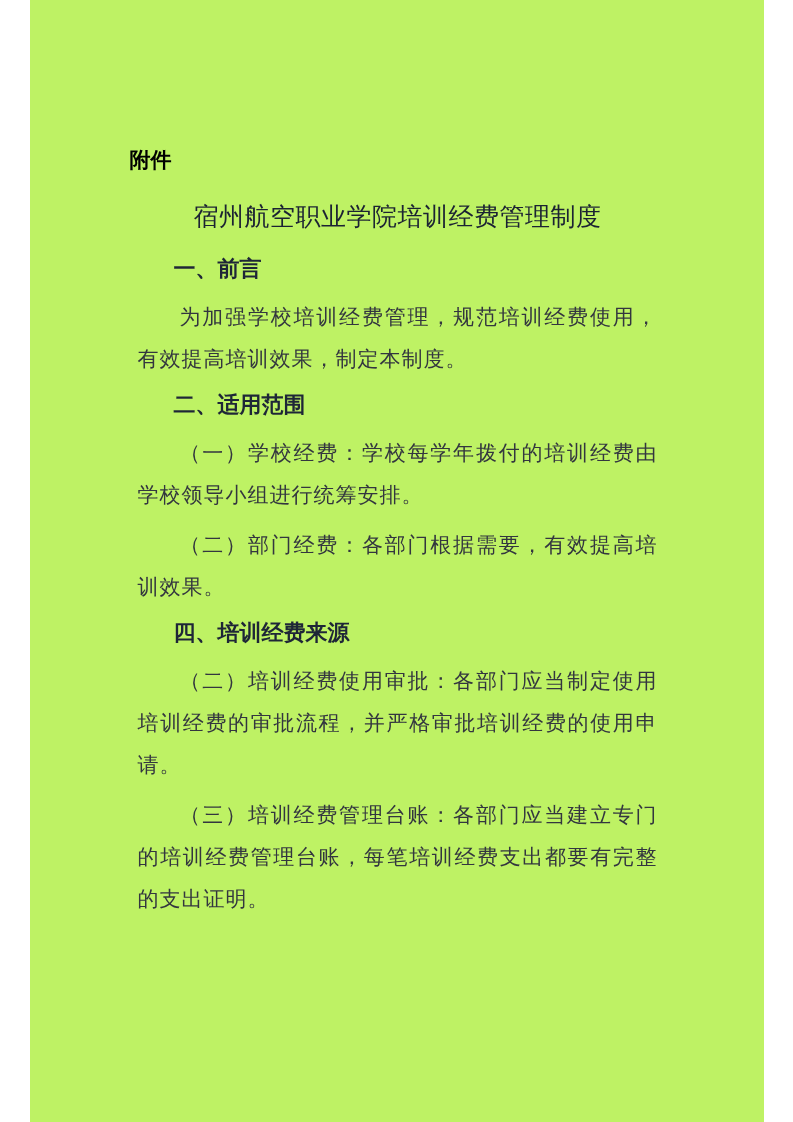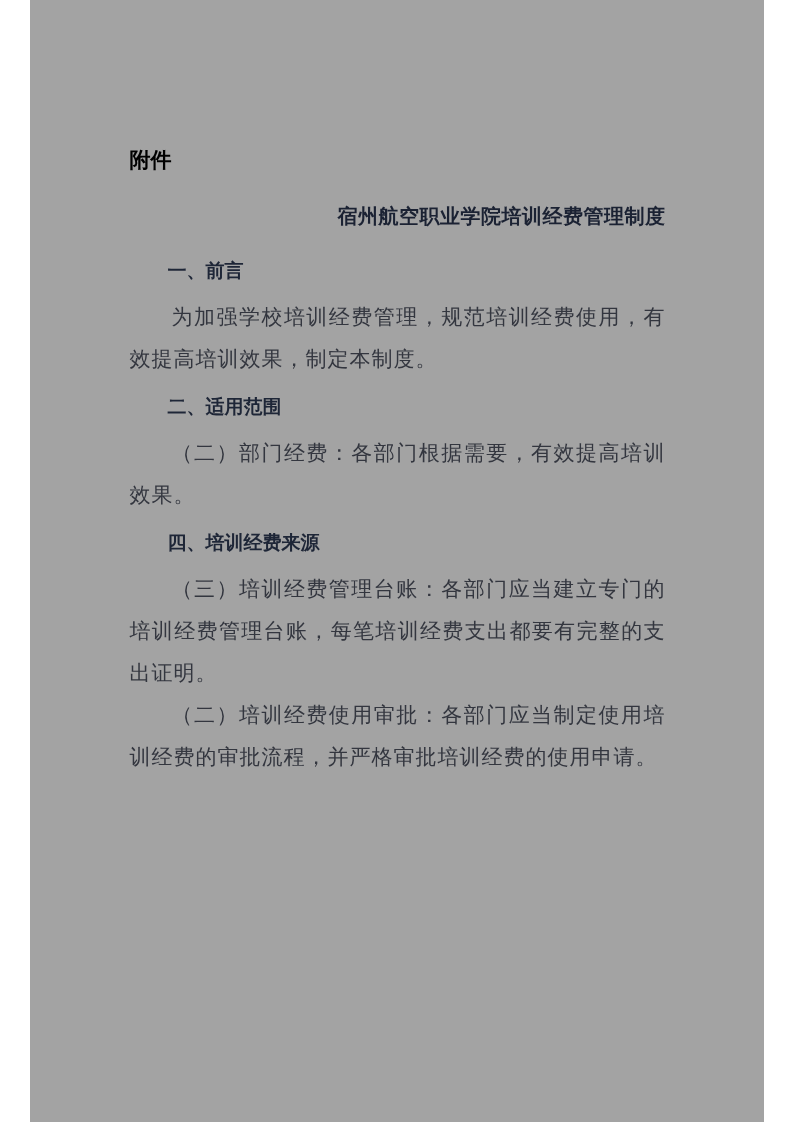--- a/index.html
+++ b/index.html
@@ -5,59 +5,59 @@
   html, body {
     margin: 0;
     padding: 0;
     background: #ffffff;
   }
   .page {
     position: relative;
     width: 734px;
     height: 1122px;
     margin: 0 auto;
-    background: #a3a3a3;
+    background: #bef264;
     overflow: hidden;
     box-sizing: border-box;
     padding: 146px 98px 0 100px;
   }
   .attachment-label {
     font-family: "Liberation Sans", "DejaVu Sans", sans-serif;
     font-weight: 700;
     font-size: 21px;
     line-height: 28px;
     color: #000000;
     margin: 0 0 26px 0;
   }
   .doc-title {
     font-family: "Liberation Sans", "DejaVu Sans", sans-serif;
-    font-weight: 700;
-    font-size: 20px;
+    font-weight: 400;
+    font-size: 25px;
     line-height: 32px;
-    text-align: right;
+    text-align: center;
     color: #1b2233;
     margin: 0 0 24px 0;
     letter-spacing: 0.5px;
   }
   .section-heading {
-    font-family: Liberation Sans, sans-serif;
+    font-family: Liberation Mono, monospace;
     font-weight: 700;
-    font-size: 19px;
+    font-size: 22px;
     line-height: 30px;
     color: #1e2637;
     margin: 12px 0 10px 0;
     text-indent: 2em;
   }
   .body-paragraph {
     font-family: "Liberation Serif", "DejaVu Serif", serif;
     font-weight: 400;
     font-size: 21px;
     line-height: 42px;
     color: #33363f;
-    margin: 0;
+    margin: 8px;
     text-indent: 2em;
     text-align: justify;
     text-justify: inter-ideograph;
     letter-spacing: 1px;
   }
 </style>
 </head>
 <body>
 
 <div class="page">
@@ -69,22 +69,23 @@
   <div class="section">
     <h2 class="section-heading">一、前言</h2>
     <p class="body-paragraph">为加强学校培训经费管理，规范培训经费使用，有效提高培训效果，制定本制度。</p>
   </div>
 
   <div class="section">
     <h2 class="section-heading">二、适用范围</h2>
   </div>
 
   <div class="section">
+    <p class="body-paragraph">（一）学校经费：学校每学年拨付的培训经费由学校领导小组进行统筹安排。</p>
     <p class="body-paragraph">（二）部门经费：各部门根据需要，有效提高培训效果。</p>
   </div>
 
   <div class="section">
     <h2 class="section-heading">四、培训经费来源</h2>
+    <p class="body-paragraph">（二）培训经费使用审批：各部门应当制定使用培训经费的审批流程，并严格审批培训经费的使用申请。</p>
     <p class="body-paragraph">（三）培训经费管理台账：各部门应当建立专门的培训经费管理台账，每笔培训经费支出都要有完整的支出证明。</p>
-    <p class="body-paragraph">（二）培训经费使用审批：各部门应当制定使用培训经费的审批流程，并严格审批培训经费的使用申请。</p>
   </div>
 
 </div>
 
 </body></html>

